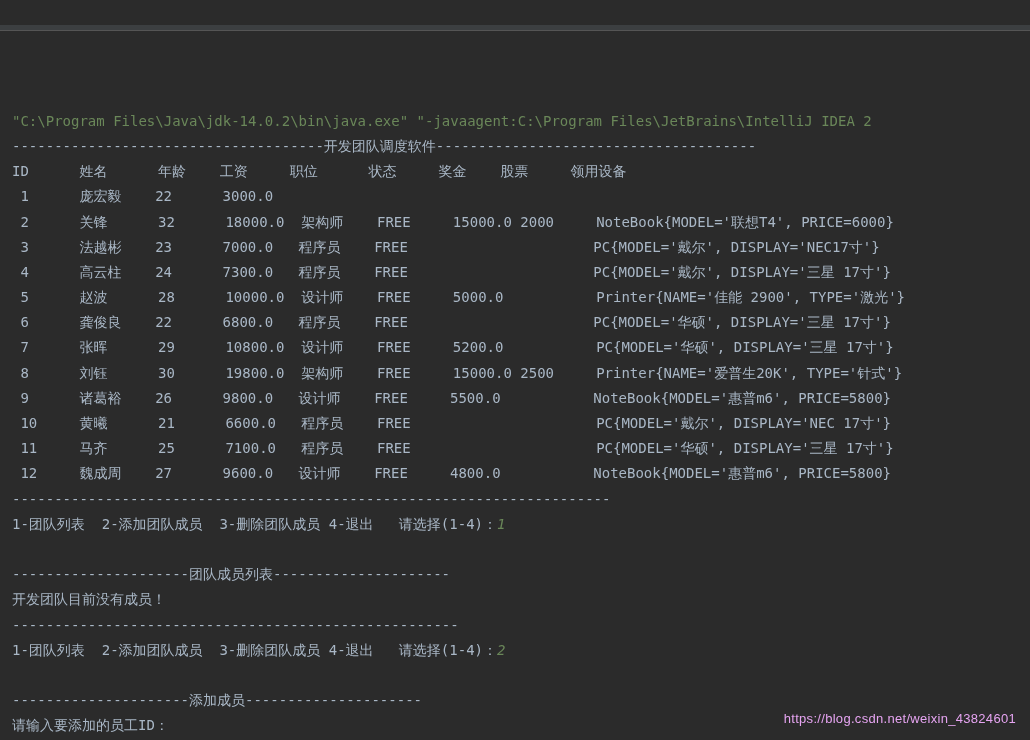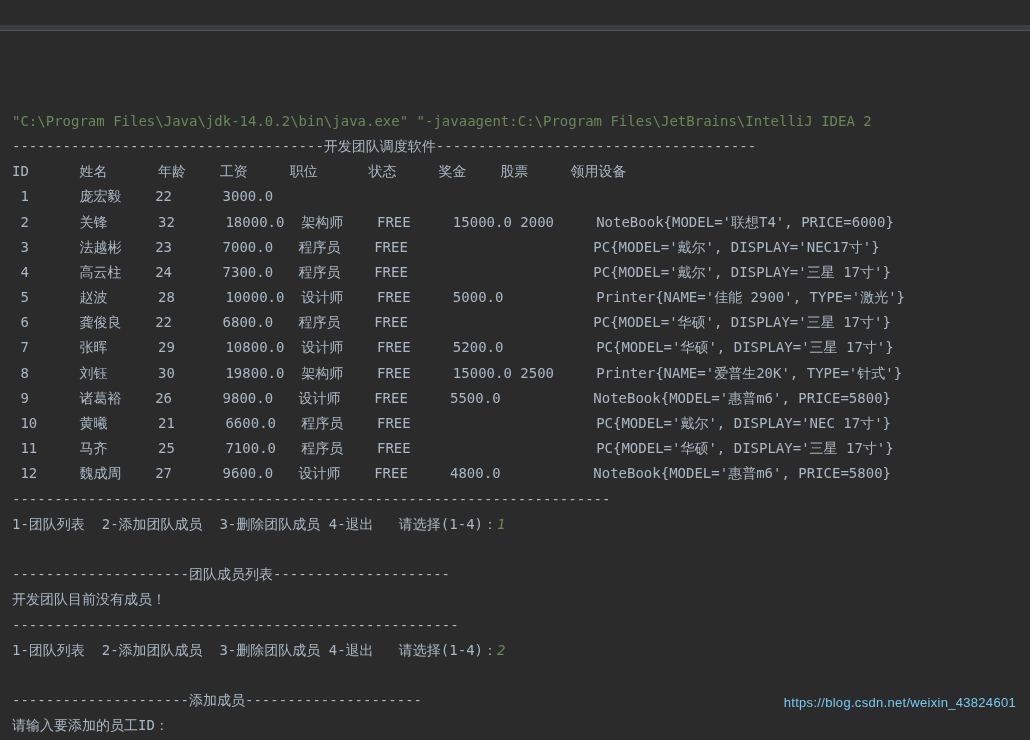--- a/index.html
+++ b/index.html
@@ -19,22 +19,22 @@
       background: #3c3f41;
       height: 6px;
       margin: -8px -12px 2px -12px;
       border-bottom: 1px solid #555;
     }
     .cmd-str { color: #6a8759; }
     .user-input { color: #6a8759; font-style: italic; }
     .watermark {
       position: absolute;
       right: 14px;
-      bottom: 26px;
-      color: #7dd3fc;
+      bottom: 10px;
+      color: #f0abfc;
       font-size: 13px;
       font-family: Arial, sans-serif;
       opacity: 0.95;
       letter-spacing: 0.3px;
     }
   </style>
 </head>
 <body>
 <div class="top-bar"></div>
 

